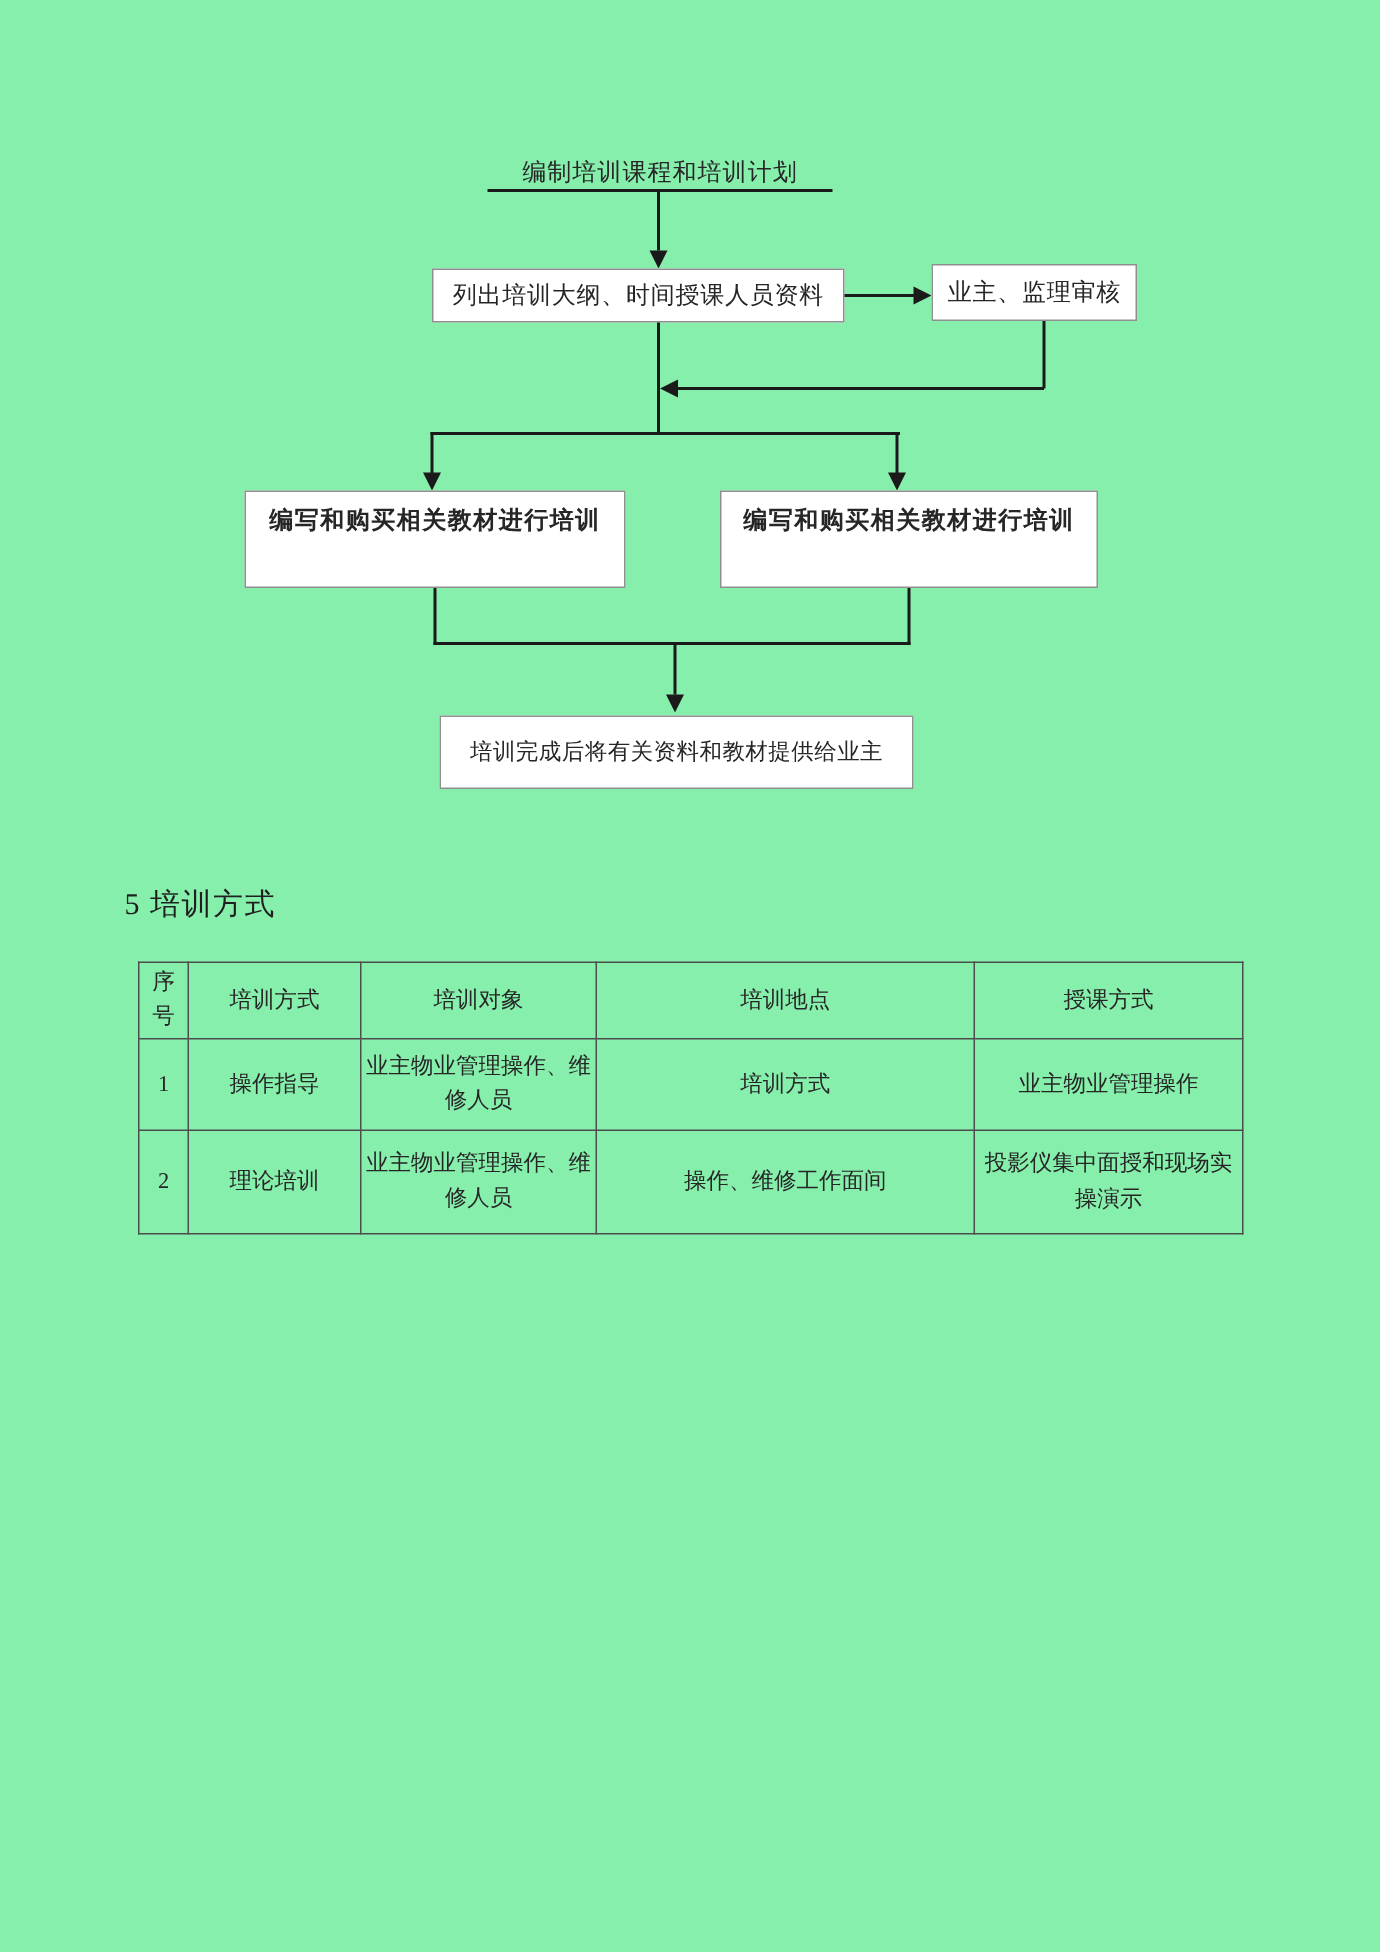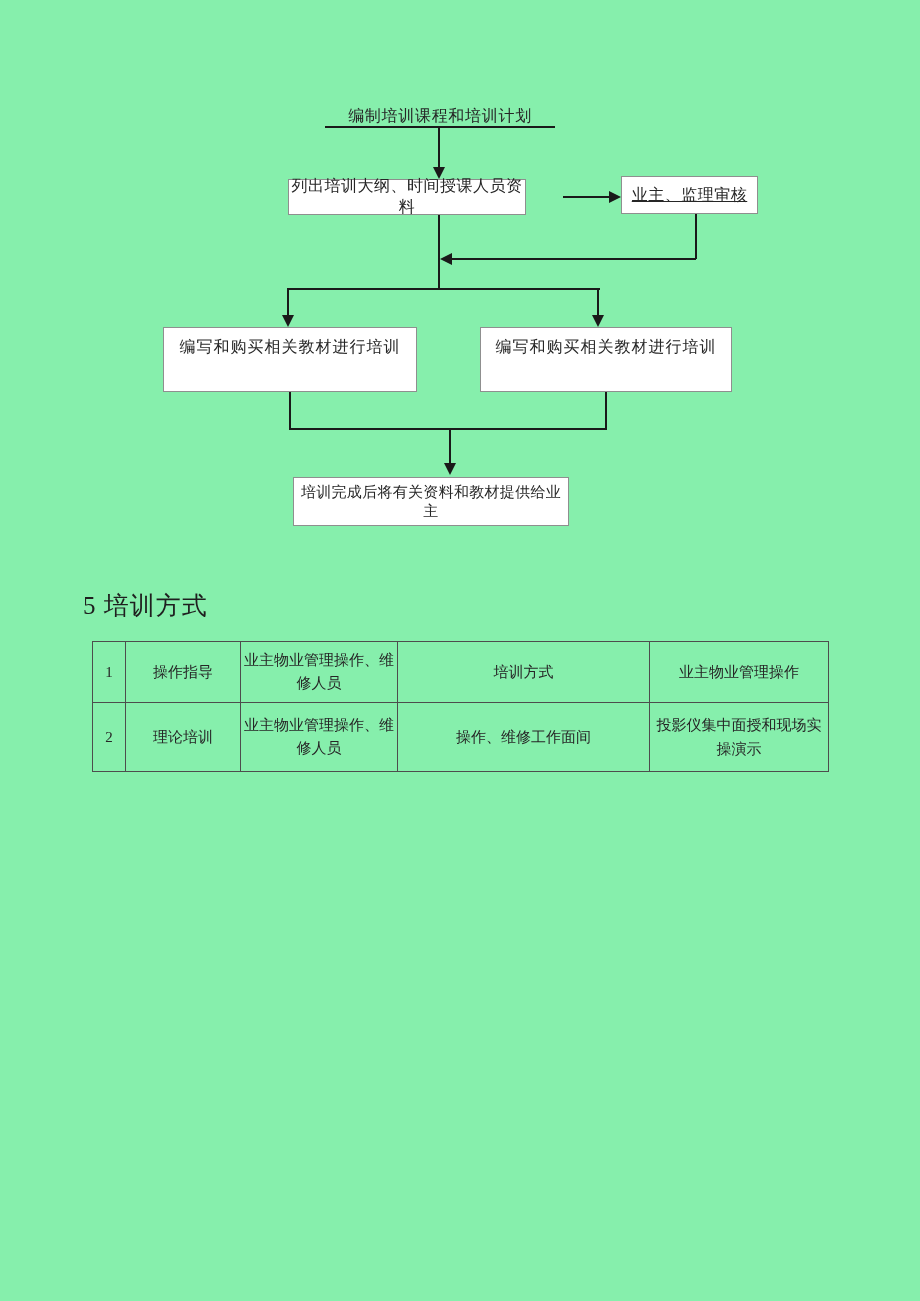--- a/index.html
+++ b/index.html
@@ -20,30 +20,30 @@
   .hline{height:2px;}
   .arr{position:absolute;width:0;height:0;}
   .arr-down{border-left:6px solid transparent;border-right:6px solid transparent;border-top:12px solid var(--line);}
   .arr-right{border-top:6px solid transparent;border-bottom:6px solid transparent;border-left:12px solid var(--line);}
   .arr-left{border-top:6px solid transparent;border-bottom:6px solid transparent;border-right:12px solid var(--line);}
   .fbox{
     position:absolute;border:1px solid var(--boxborder);background:#ffffff;
     display:flex;align-items:center;justify-content:center;
     font-size:16px;letter-spacing:0.5px;color:var(--text);text-align:center;
   }
-  .fbox.top-text{align-items:flex-start;padding-top:9px;letter-spacing:1px;}
+  .fbox.top-text{align-items:flex-start;padding-top:9px;letter-spacing:1px;font-weight:bold;}
   .start-label{
     position:absolute;left:325px;top:105px;width:230px;height:23px;
     border-bottom:2px solid var(--line);
     font-size:16px;letter-spacing:0.7px;text-align:center;line-height:22px;
   }
   
   .heading{
     position:absolute;left:83px;top:589px;
-    font-size:25px;letter-spacing:1px;font-weight:normal;color:#1f1f1f;
+    font-size:20px;letter-spacing:1px;font-weight:normal;color:#1f1f1f;
   }
   
   table.methods{
     position:absolute;left:92px;top:641px;width:736px;
     border-collapse:collapse;table-layout:fixed;
   }
   table.methods th,table.methods td{
     border:1px solid var(--tblborder);
     font-size:15px;font-weight:normal;color:var(--text);
     text-align:center;vertical-align:middle;
@@ -60,26 +60,26 @@
 
 <div class="page">
 
   <div>
 
     <div class="start-label">编制培训课程和培训计划</div>
 
     <div class="vline" style="left:438px;top:128px;height:39px;"></div>
     <div class="arr arr-down" style="left:433px;top:167px;"></div>
 
-    <div class="fbox" style="left:288px;top:179px;width:238px;height:36px;">列出培训大纲、时间授课人员资料</div>
+    <div class="fbox" style="left:288px;top:179px;width:275px;height:36px;">列出培训大纲、时间授课人员资料</div>
 
     <div class="hline" style="left:563px;top:196px;width:47px;"></div>
     <div class="arr arr-right" style="left:609px;top:191px;"></div>
 
-    <div class="fbox" style="left:621px;top:176px;width:137px;height:38px;text-decoration:underline;">业主、监理审核</div>
+    <div class="fbox" style="left:621px;top:176px;width:137px;height:38px;">业主、监理审核</div>
 
     <div class="vline" style="left:695px;top:214px;height:45px;"></div>
     <div class="hline" style="left:452px;top:258px;width:244px;"></div>
     <div class="arr arr-left" style="left:440px;top:253px;"></div>
 
     <div class="vline" style="left:438px;top:215px;height:74px;"></div>
 
     <div class="hline" style="left:287px;top:288px;width:313px;"></div>
 
     <div class="vline" style="left:287px;top:288px;height:28px;"></div>
@@ -91,34 +91,41 @@
     <div class="fbox top-text" style="left:163px;top:327px;width:254px;height:65px;">编写和购买相关教材进行培训</div>
     <div class="fbox top-text" style="left:480px;top:327px;width:252px;height:65px;">编写和购买相关教材进行培训</div>
 
     <div class="vline" style="left:289px;top:392px;height:38px;"></div>
     <div class="vline" style="left:605px;top:392px;height:38px;"></div>
     <div class="hline" style="left:289px;top:428px;width:318px;"></div>
 
     <div class="vline" style="left:449px;top:428px;height:35px;"></div>
     <div class="arr arr-down" style="left:444px;top:463px;"></div>
 
-    <div class="fbox" style="left:293px;top:477px;width:276px;height:49px;font-size:15px;letter-spacing:0.3px;">培训完成后将有关资料和教材提供给业主</div>
+    <div class="fbox" style="left:293px;top:477px;width:316px;height:49px;font-size:15px;letter-spacing:0.3px;">培训完成后将有关资料和教材提供给业主</div>
   </div>
 
   <div class="heading">5 培训方式</div>
 
   <table class="methods">
     <colgroup>
       <col style="width:33px">
         <col style="width:115px">
         <col style="width:157px">
         <col style="width:252px">
         <col style="width:179px">
     </colgroup>
     <tbody>
+        <tr class="hdr">
+      <th>序号</th>
+      <th>培训方式</th>
+      <th>培训对象</th>
+      <th>培训地点</th>
+      <th>授课方式</th>
+    </tr>
     <tr class="r1">
       <td>1</td>
       <td>操作指导</td>
       <td>业主物业管理操作、维修人员</td>
       <td>培训方式</td>
       <td>业主物业管理操作</td>
     </tr>
     <tr class="r2">
       <td>2</td>
       <td>理论培训</td>

